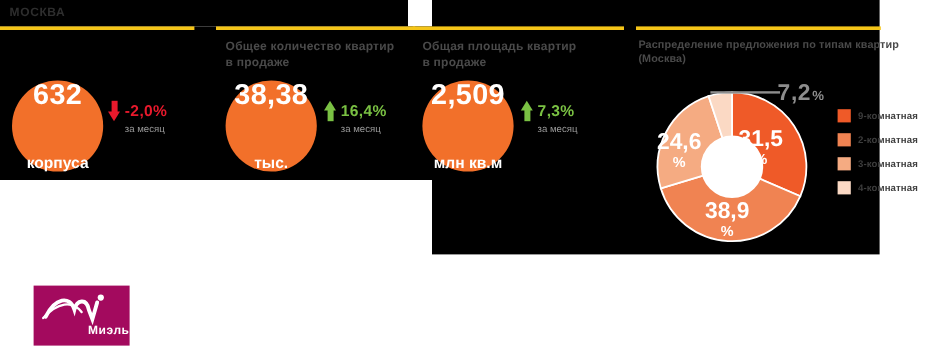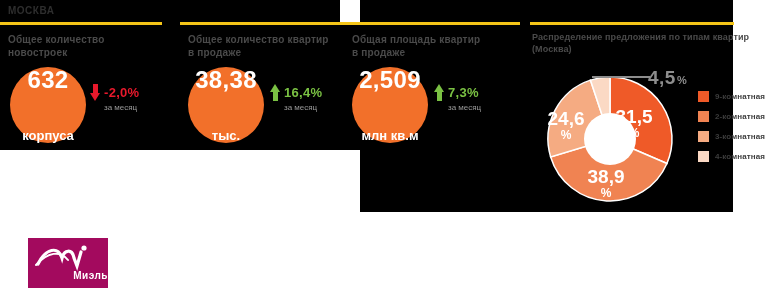--- a/index.html
+++ b/index.html
@@ -304,22 +304,20 @@
 <body>
 
 <div class="header-band"></div>
 <div class="header-title">МОСКВА</div>
 
 <div class="kpi-strip"></div>
 <div class="kpi-strip-3"></div>
 
 <div class="card" style="left:0px; width:162px;">
   <div class="rule" style="width:162px;"></div>
-  <div class="ctitle" style="left:8px; width:150px;">Общее количество
-новостроек</div>
   <div class="bubble" style="left:10px; top:45px; width:76px; height:76px;">
     <span class="big">632</span>
     <span class="unit">корпуса</span>
   </div>
   <div class="delta" style="left:90px; top:62px;">
     <div class="delta-row">
       <span class="arrow arrow-down"></span>
       <span class="delta-val val-down">-2,0%</span>
     </div>
     <div class="delta-period">за месяц</div>
@@ -385,21 +383,21 @@
       <span class="pct">%</span>
     </div>
     <div class="slice-label" style="left:8px; top:42px; width:56px;">
       <span class="num">24,6</span>
       <span class="pct">%</span>
     </div>
   </div>
 
   <div class="leader"></div>
   <div class="callout">
-    <span class="num">4,5</span>
+    <span class="num">7,2</span>
     <span class="pct">%</span>
   </div>
 
   <div class="legend">
     <div class="legend-item">
       <span class="legend-swatch" style="background:#ef5a28;"></span>
       <span class="legend-label">9-комнатная</span>
     </div>
     <div class="legend-item">
       <span class="legend-swatch" style="background:#f08352;"></span>

